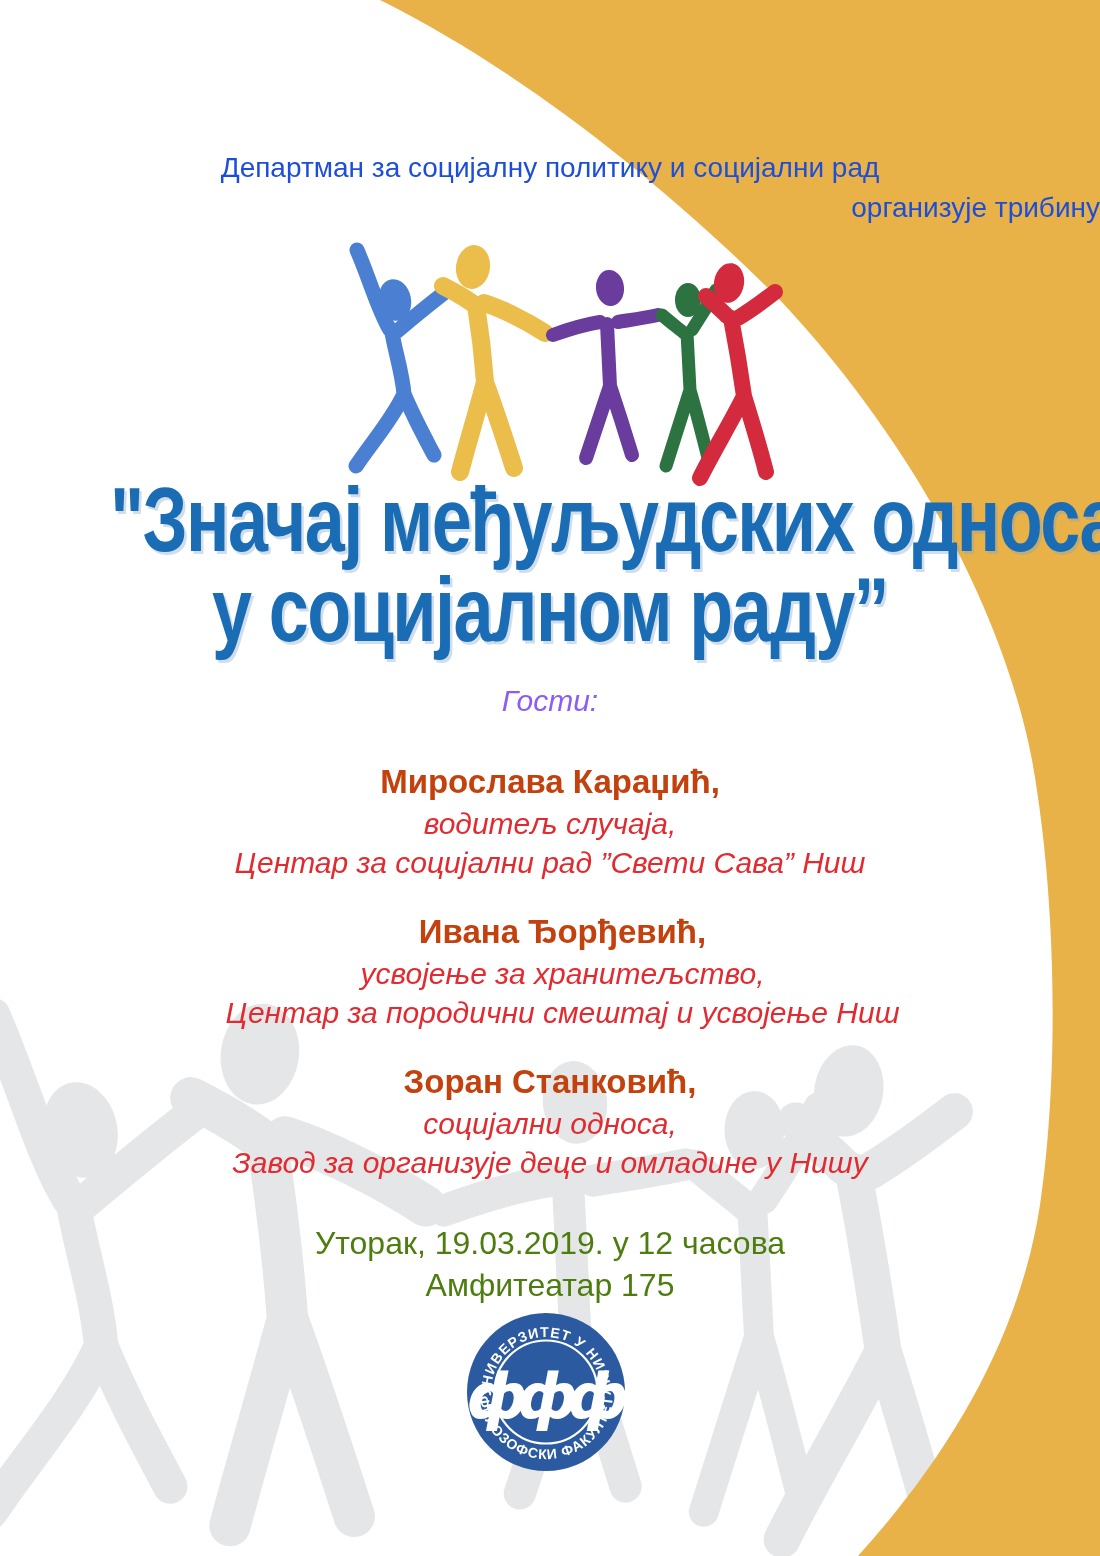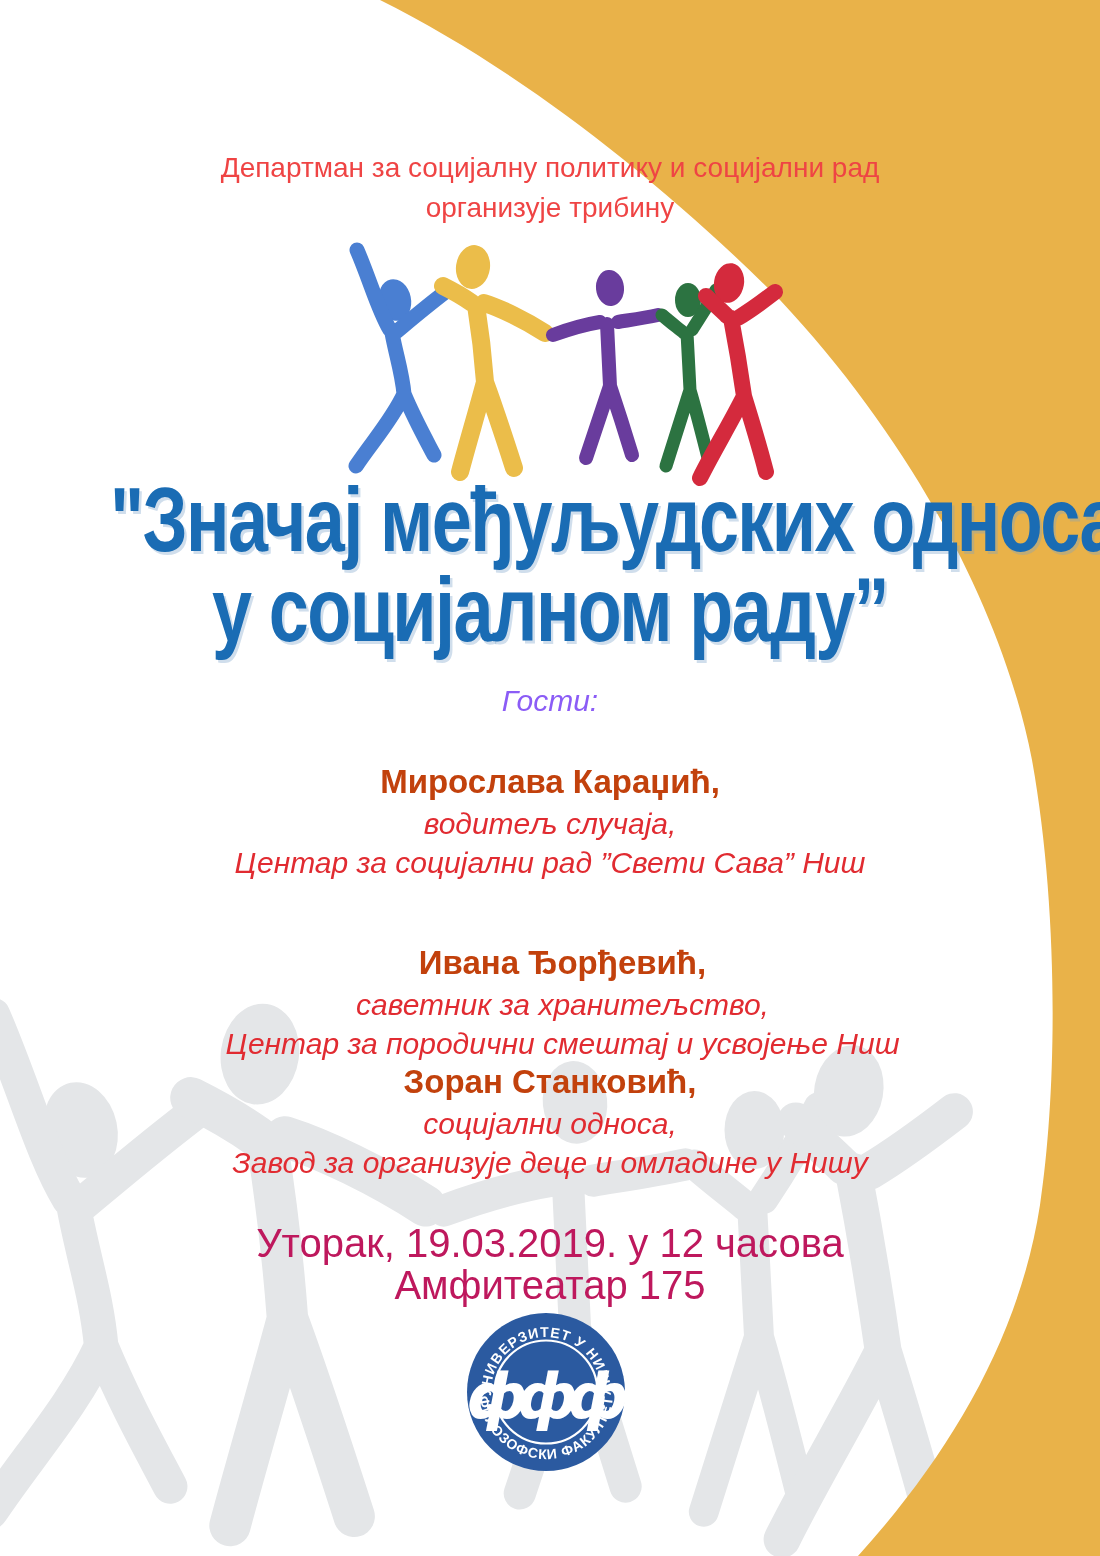--- a/index.html
+++ b/index.html
@@ -11,47 +11,47 @@
     font-family: "Liberation Sans", sans-serif;
     background: #ffffff;
   }
   .bg-svg {
     position: absolute;
     left: 0; top: 0;
     width: 1100px; height: 1556px;
   }
   .txt { position: absolute; left: 0; right: 0; text-align: center; white-space: pre-wrap; }
 
-  .header-line { color: #ef4444; font-size: 28px; line-height: 40px; }
+  .header-line { color: #1d4ed8; font-size: 28px; line-height: 40px; }
   #header-line1 { top: 148px; }
-  #header-line2 { top: 188px; }
+  #header-line2 { top: 188px; text-align: right; }
 
   .title-line {
     color: #1a6cb4;
     font-weight: bold;
     font-size: 90px;
     line-height: 92px;
     letter-spacing: -2px;
     transform: scaleX(0.8);
     white-space: nowrap;
     text-shadow: 3px 3px 0 rgba(120,160,200,0.35);
   }
   #title-line1 { top: 474px; }
   #title-line2 { top: 564px; }
 
   #guests-label { top: 684px; color: #8b5cf6; font-size: 30px; font-style: italic; }
 
   .guest-block { position: absolute; left: 0; right: 0; text-align: center; }
   #guest-1 { top: 760px; }
-  #guest-2 { top: 941px; padding-left: 25px; }
+  #guest-2 { top: 910px; padding-left: 25px; }
   #guest-3 { top: 1060px; }
   .guest-name { color: #c2410c; font-weight: bold; font-size: 33px; line-height: 44px; }
   .guest-role, .guest-org { color: #e12b31; font-size: 30px; line-height: 39px; font-style: italic; }
 
-  .event-line { color: #be185d; font-size: 40px; line-height: 42px; }
+  .event-line { color: #4d7c0f; font-size: 32px; line-height: 42px; }
   #event-datetime { top: 1222px; }
   #event-location { top: 1264px; }
 
   .logo-svg {
     position: absolute;
     left: 466px; top: 1312px;
     width: 160px; height: 160px;
   }
   .logo-arc-text {
     fill: #ffffff;
@@ -133,21 +133,21 @@
   <div id="guests-label" class="txt">Гости:</div>
 
   <div id="guest-1" class="guest-block">
     <div class="guest-name">Мирослава Караџић,</div>
     <div class="guest-role">водитељ случаја,</div>
     <div class="guest-org">Центар за социјални рад ”Свети Сава” Ниш</div>
   </div>
 
   <div id="guest-2" class="guest-block">
     <div class="guest-name">Ивана Ђорђевић,</div>
-    <div class="guest-role">саветник за хранитељство,</div>
+    <div class="guest-role">усвојење за хранитељство,</div>
     <div class="guest-org">Центар за породични смештај и усвојење Ниш</div>
   </div>
 
   <div id="guest-3" class="guest-block">
     <div class="guest-name">Зоран Станковић,</div>
     <div class="guest-role">социјални односа,</div>
     <div class="guest-org">Завод за организује деце и омладине у Нишу</div>
   </div>
 
   <div id="event-datetime" class="txt event-line">Уторак, 19.03.2019. у 12 часова</div>

